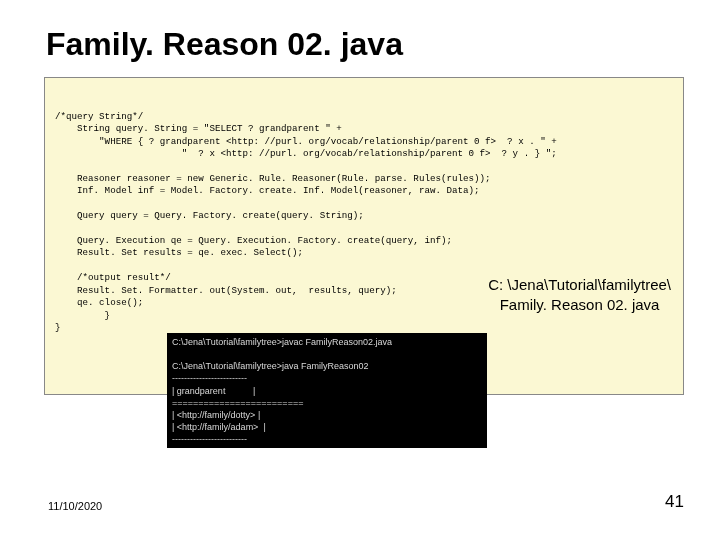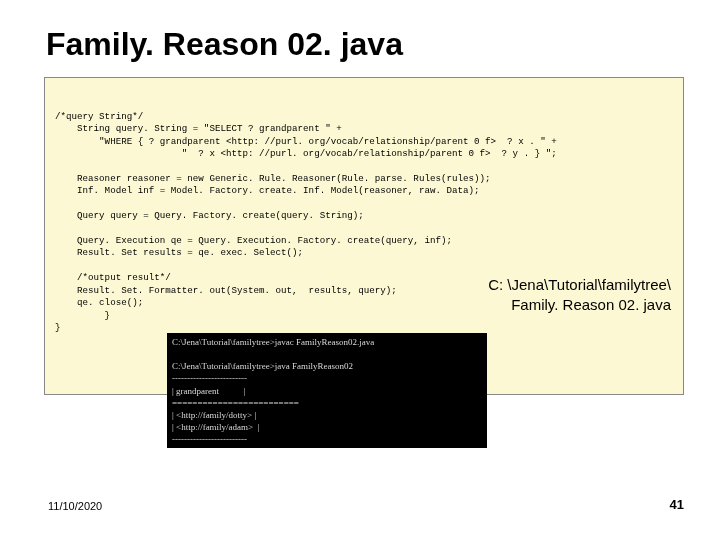--- a/index.html
+++ b/index.html
@@ -36,50 +36,49 @@
     position: relative;
     width: 640px;
   }
   .path-label {
     position: absolute;
     right: 10px;
     top: 195px;
     font-family: Arial, sans-serif;
     font-size: 15px;
     color: #000;
-    text-align: right;
+    text-align: center;
     line-height: 1.3;
   }
   .terminal {
     position: absolute;
     left: 120px;
     top: 253px;
     width: 320px;
     background: #000;
     color: #d8d8d8;
-    font-family: Liberation Serif, serif;
+    font-family: Liberation Sans, sans-serif;
     font-size: 9px;
     line-height: 1.35;
     padding: 3px 5px;
     white-space: pre;
   }
   .footer-date {
     position: absolute;
     left: 40px;
     bottom: 32px;
     font-size: 11px;
     color: #000;
   }
   .footer-page {
     position: absolute;
     right: 40px;
     bottom: 32px;
-    font-size: 13px;
+    font-size: 17px;
     color: #000;
-    font-weight: bold;
   }
 </style>
 </head>
 <body>
 
 <div class="slide">
   <h1 class="title">Family. Reason 02. java</h1>
 
   <div class="code-block">
     <div>/*query String*/

